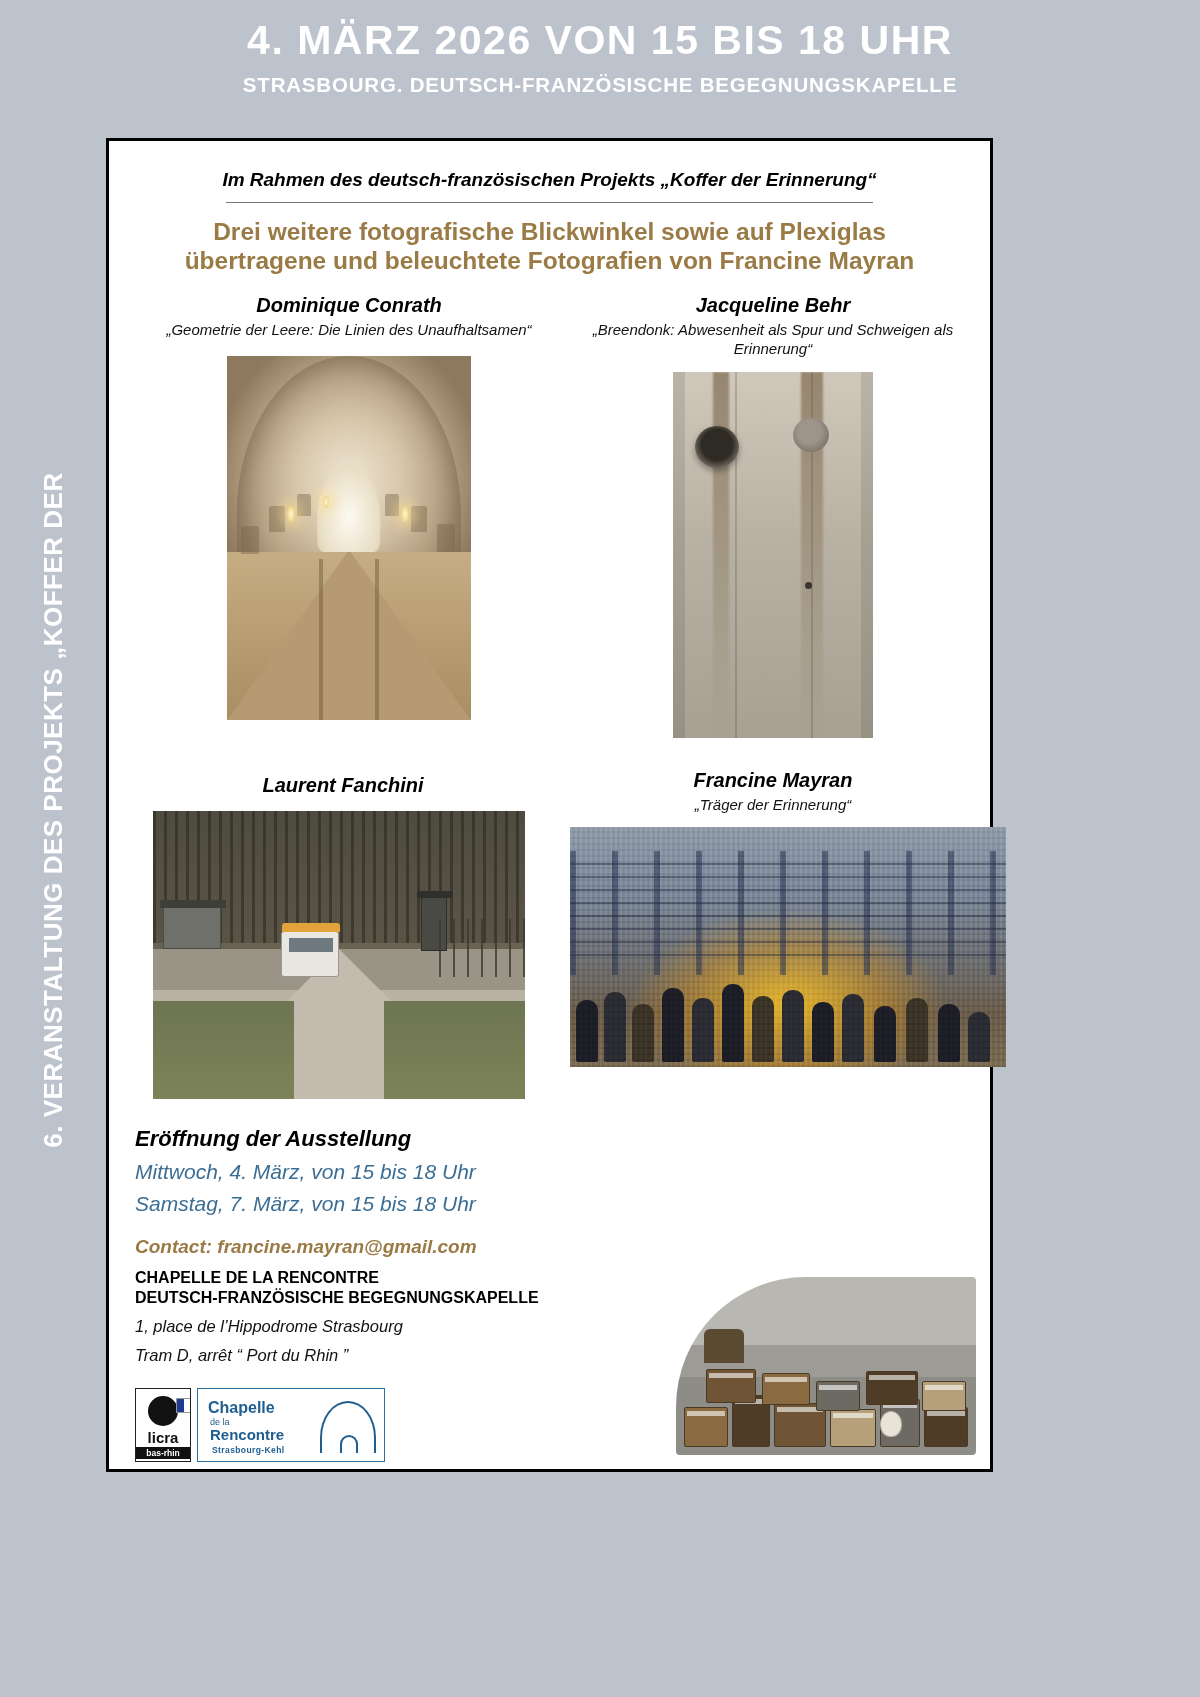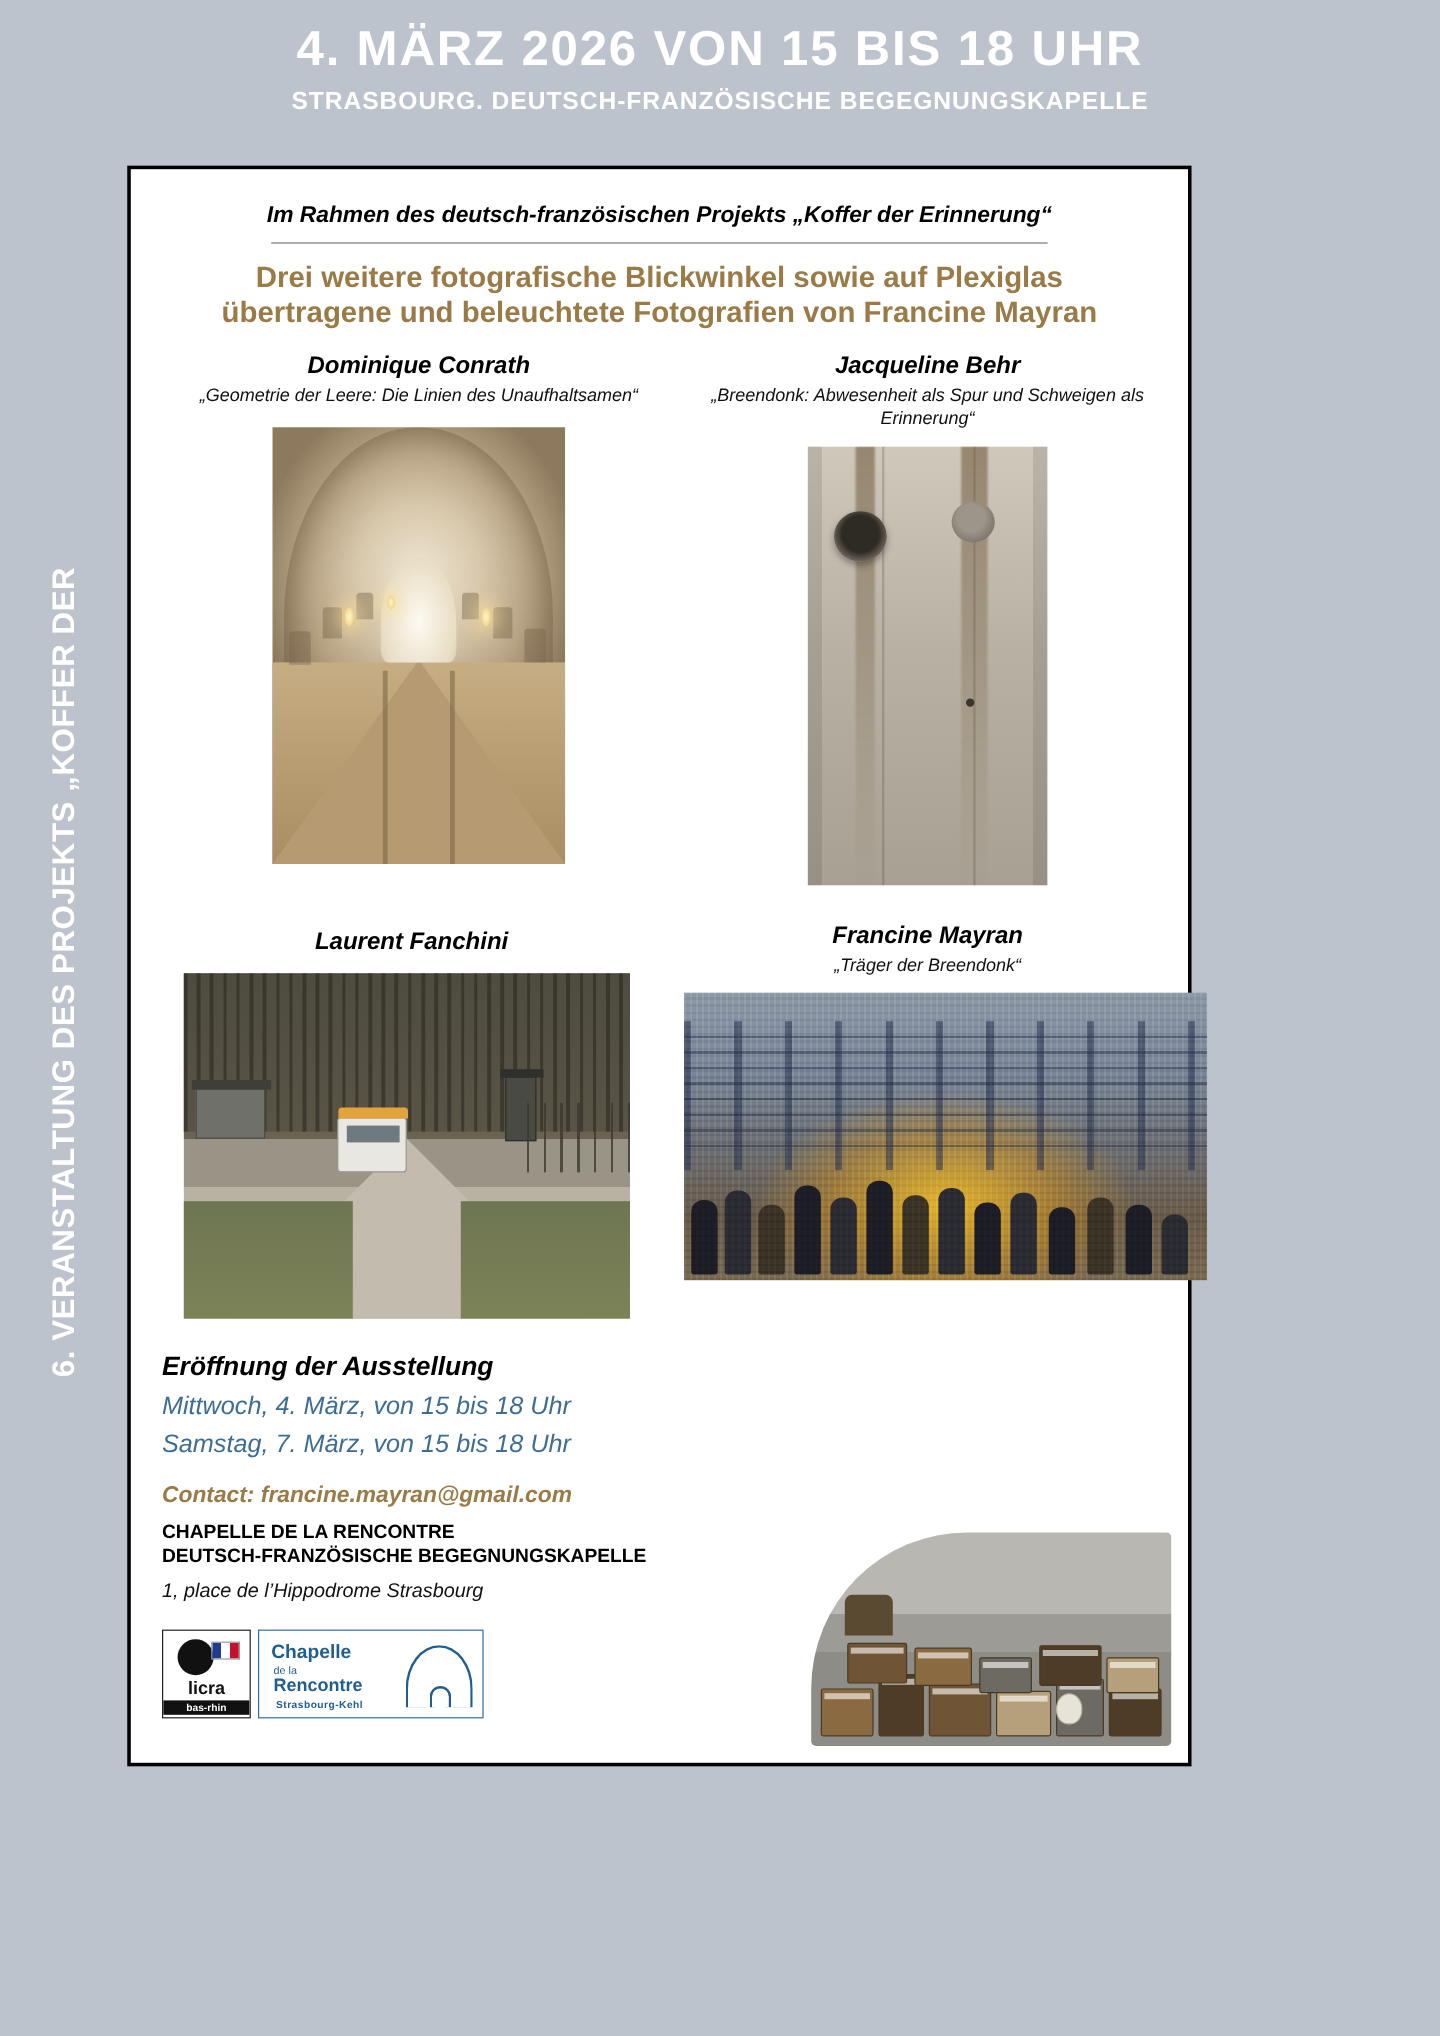--- a/index.html
+++ b/index.html
@@ -310,21 +310,21 @@
   .venue-name {
     font-size: 16px; font-weight: bold; color: #000; line-height: 1.28;
   }
   .venue-addr {
     font-size: 16.5px; font-style: italic; color: #111; line-height: 1.42; margin-top: 6px;
   }
 
   
   .logos { display: flex; gap: 6px; margin-top: 20px; }
   .logo-licra {
-    width: 74px; height: 74px; border: 1.5px solid #222; background: #fff;
+    width: 56px; height: 74px; border: 1.5px solid #222; background: #fff;
     position: relative; overflow: hidden;
   }
   .licra-head {
     position: absolute; left: 12px; top: 7px; width: 30px; height: 30px;
     border-radius: 50%; background: #111;
   }
   .licra-flag {
     position: absolute; left: 40px; top: 9px; width: 24px; height: 15px;
     background: linear-gradient(90deg, #1f3a93 0 33%, #ffffff 33% 66%, #c8102e 66% 100%);
     border: 1px solid #999;
@@ -461,21 +461,21 @@
         <div class="fence"></div>
         <div class="truck">
             <div class="truck-top"></div>
             <div class="truck-win"></div>
           </div>
       </div>
     </div>
 
     <div class="cell cell-d">
       <div class="cell-title">Francine Mayran</div>
-      <div class="cell-caption">„Träger der Breendonk“</div>
+      <div class="cell-caption">„Träger der Erinnerung“</div>
       <div class="photo photo-d">
         <div class="paintbg"></div>
         <div class="posts"></div>
         <div class="wires"></div>
         <div class="figures">
           <div class="fig dark" style="left:6px;  height:62px;"></div>
           <div class="fig" style="left:34px; height:70px;"></div>
           <div class="fig warm" style="left:62px; height:58px;"></div>
           <div class="fig dark" style="left:92px; height:74px;"></div>
           <div class="fig" style="left:122px; height:64px;"></div>
@@ -502,20 +502,21 @@
   </div>
 
   <div class="contact">Contact: francine.mayran@gmail.com</div>
 
   <div class="venue">
     <div class="venue-name">
       <div>CHAPELLE DE LA RENCONTRE</div>
       <div>DEUTSCH-FRANZÖSISCHE BEGEGNUNGSKAPELLE</div>
     </div>
     <div class="venue-addr">1, place de l’Hippodrome Strasbourg</div>
+    <div class="venue-addr">Tram D, arrêt “ Port du Rhin ”</div>
   </div>
 
   <div class="logos">
     <div class="logo-licra">
       <div class="licra-head"></div>
       <div class="licra-flag"></div>
       <div class="licra-word">licra</div>
       <div class="licra-sub">bas-rhin</div>
     </div>
     <div class="logo-chapelle">

